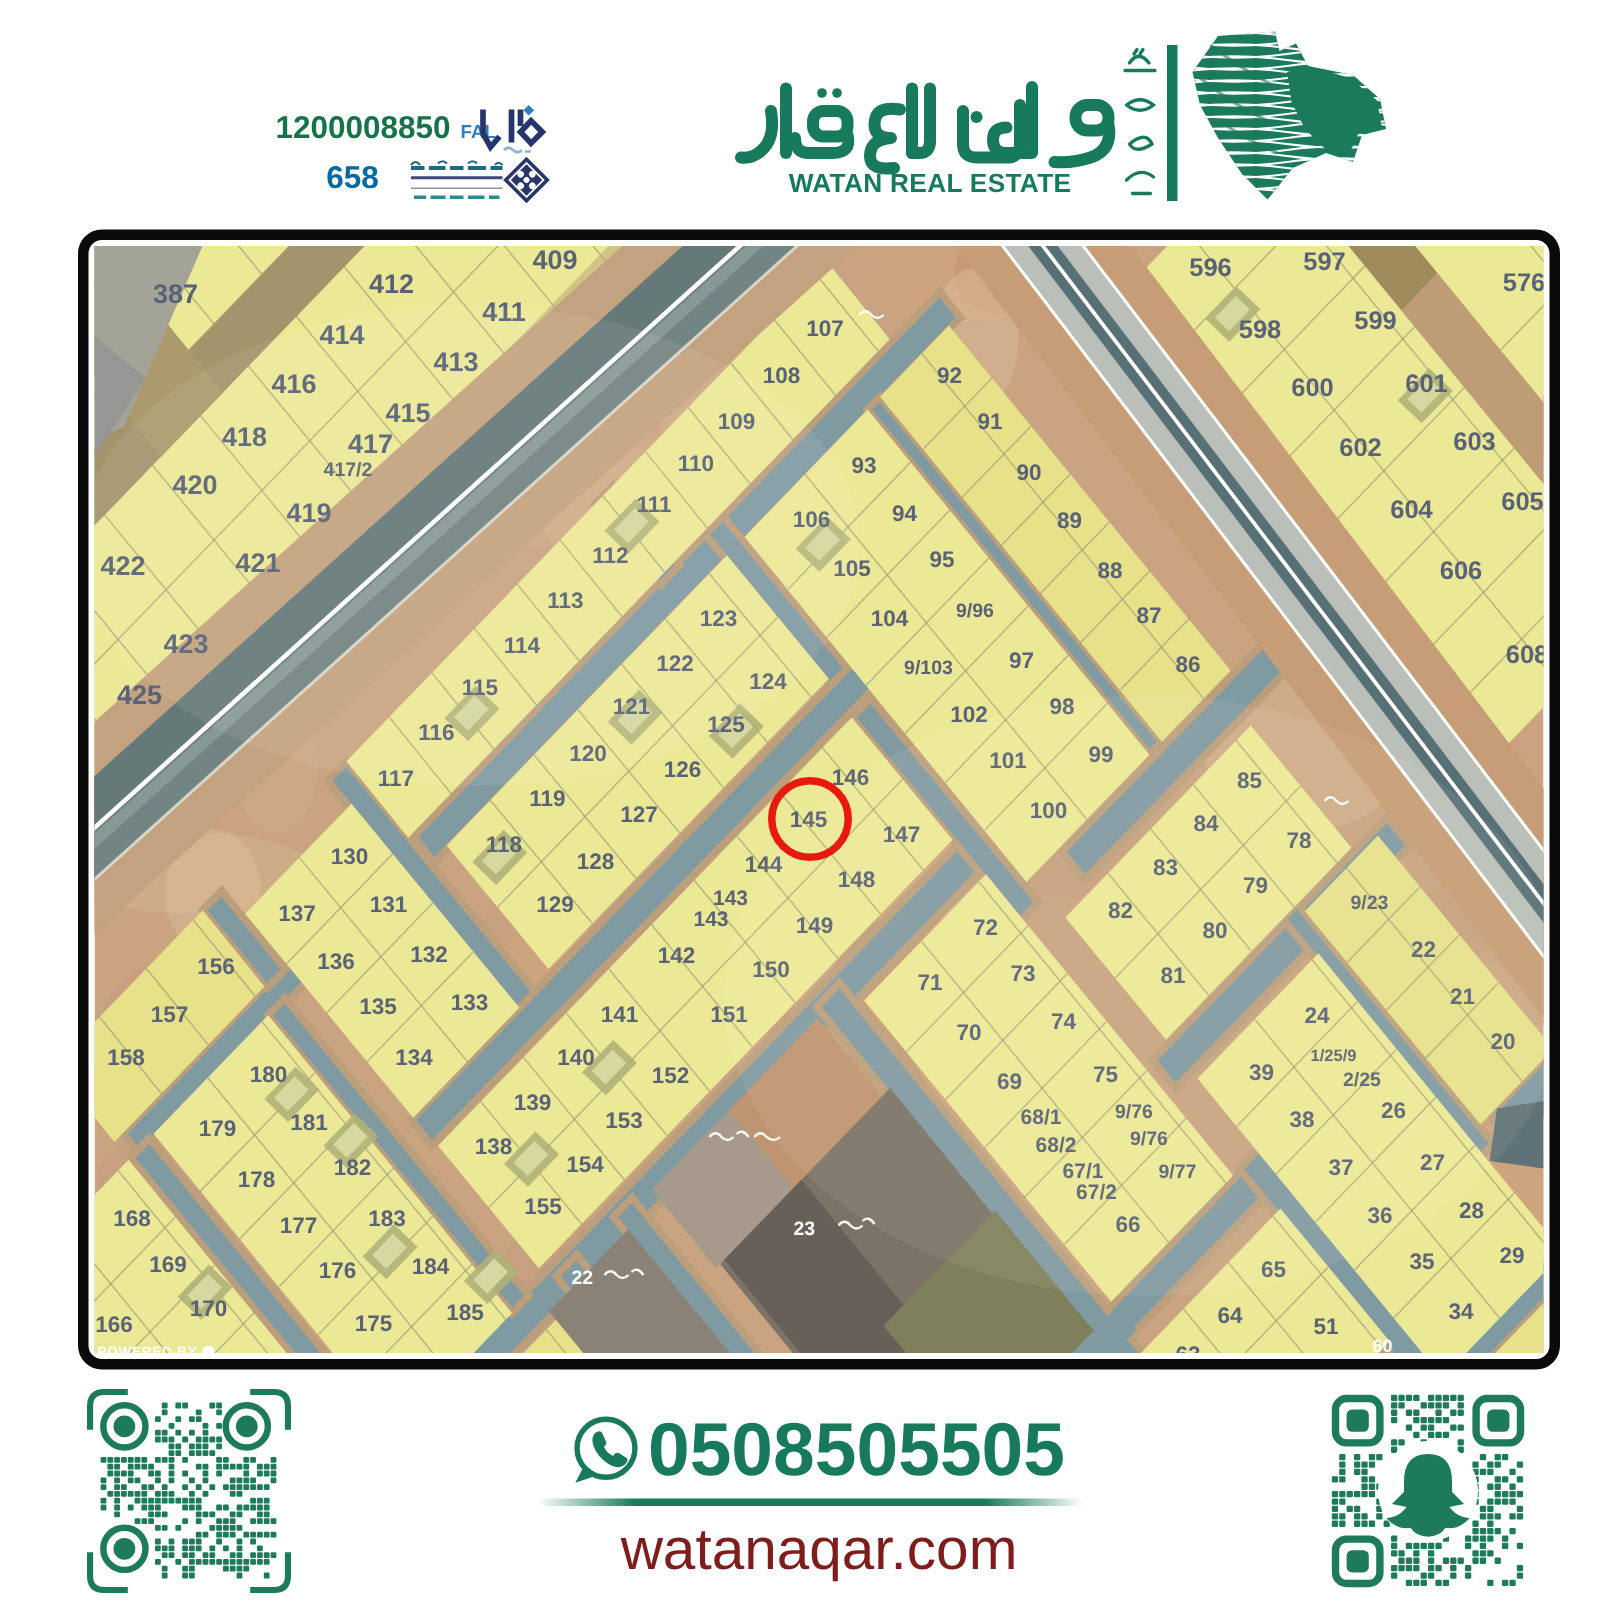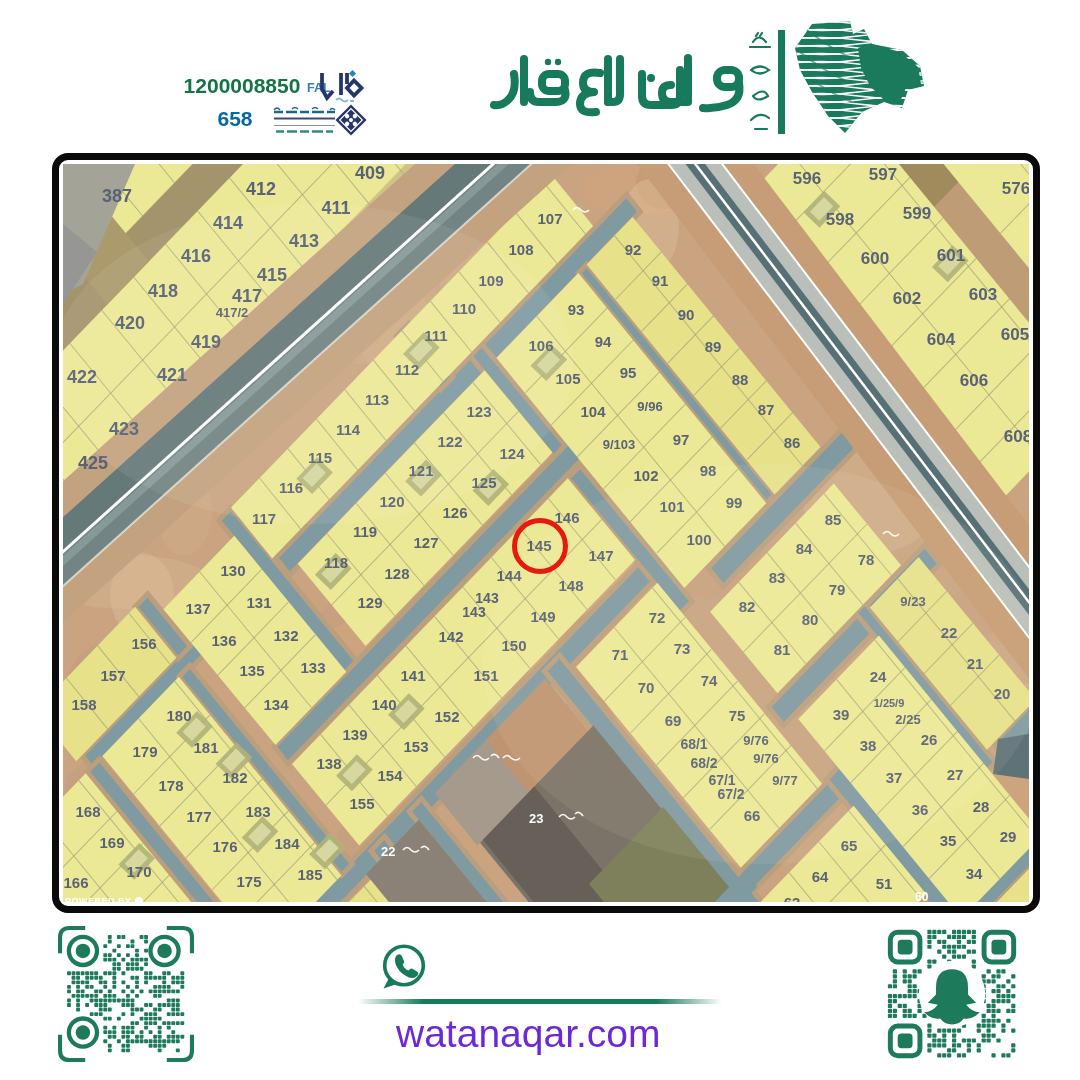--- a/index.html
+++ b/index.html
@@ -55,20 +55,21 @@
 <path d="M642 76 v22 q0 9 9 9 h20 q9 0 9 -9 v-26"></path>
 <path d="M688 60 v44 h-17 q-9 0 -9 -9 q0 -8 9 -8"></path>
 <rect x="717" y="72" width="22" height="17" rx="8"></rect>
 <path d="M739 85 q3 17 -12 22 q-12 4 -24 3"></path>
 </g>
 <circle cx="651" cy="80" r="4" fill="#187a5c"></circle>
 <circle cx="548" cy="64" r="3.2" fill="#187a5c"></circle>
       <circle cx="558" cy="64" r="3.2" fill="#187a5c"></circle>
 </svg>
 
+<div class="abs" style="left:470px;top:112px;width:300px;text-align:center;color:#187a5c;font-size:17.5px;font-weight:bold;letter-spacing:0.2px;">WATAN REAL ESTATE</div>
 
 <svg class="abs" style="left:744px;top:28px;" width="46" height="110" viewBox="0 0 46 110">
 <g stroke="#187a5c" fill="none" stroke-width="2.2" stroke-linecap="round">
 <path d="M9 14 q6 -9 13 0 M6 19 h20 M12 8 l2 -3 M16 8 l2 -3"></path>
 <path d="M7 42 q9 -7 18 0 q-9 7 -18 0"></path>
 <path d="M9 68 q11 -9 15 0 q-11 7 -15 0"></path>
 <path d="M7 92 q9 -9 18 -2 M11 101 h12"></path>
 </g>
 <rect x="34" y="2" width="7" height="104" fill="#187a5c"></rect>
 </svg>
@@ -623,24 +624,25 @@
 <circle cx="477" cy="382" r="25.5" fill="none" stroke="#e8190f" stroke-width="5"></circle>
 </svg>
 </div>
 
 <svg class="abs" style="left:379px;top:943px;" width="48" height="48" viewBox="0 0 48 48">
 <circle cx="25" cy="22.5" r="19.3" fill="none" stroke="#187a5c" stroke-width="3.6"></circle>
 <path d="M10.5 34 L4.5 45.5 L16.5 41.5 Q11.5 39.5 10.5 34 Z" fill="#187a5c"></path>
 <path d="M17.5 12.5 q4 -3 5.5 1 l2 4.5 q0.8 2 -1.4 3.4 q1.8 4.4 6 6.2 q2.2 -3 4.2 -1.7 l4.5 2.8 q2.6 1.9 -0.9 4.8 q-4.2 3.6 -11.2 -0.9 q-7 -4.4 -9.6 -11.7 q-1.7 -5.1 0.9 -8.4z" fill="#187a5c"></path>
 </svg>
 
+<div class="abs" style="left:426px;top:937px;width:290px;text-align:center;color:#187a5c;font-size:50px;font-weight:bold;">0508505505</div>
 
 <div class="abs" style="left:358px;top:999px;width:364px;height:5px;background:linear-gradient(90deg,rgba(24,122,92,0),#187a5c 18%,#187a5c 82%,rgba(24,122,92,0));border-radius:3px;"></div>
 
-<div class="abs" style="left:396px;top:1012px;width:300px;color:#6d28d9;font-size:39px;">watanaqar.com</div>
+<div class="abs" style="left:396px;top:1012px;width:300px;text-align:center;color:#7f1d1d;font-size:39px;">watanaqar.com</div>
 
 <svg class="abs" style="left:58px;top:926px;" width="136" height="136" viewBox="0 0 120 120">
       <g fill="#1d7a5a">
         <rect x="8.0" y="40.0" width="3.4" height="3.4" rx="0.7"></rect>
         <rect x="8.0" y="52.0" width="3.4" height="3.4" rx="0.7"></rect>
         <rect x="8.0" y="56.0" width="3.4" height="3.4" rx="0.7"></rect>
         <rect x="8.0" y="64.0" width="3.4" height="3.4" rx="0.7"></rect>
         <rect x="8.0" y="68.0" width="3.4" height="3.4" rx="0.7"></rect>
         <rect x="12.0" y="40.0" width="3.4" height="3.4" rx="0.7"></rect>
         <rect x="12.0" y="44.0" width="3.4" height="3.4" rx="0.7"></rect>

